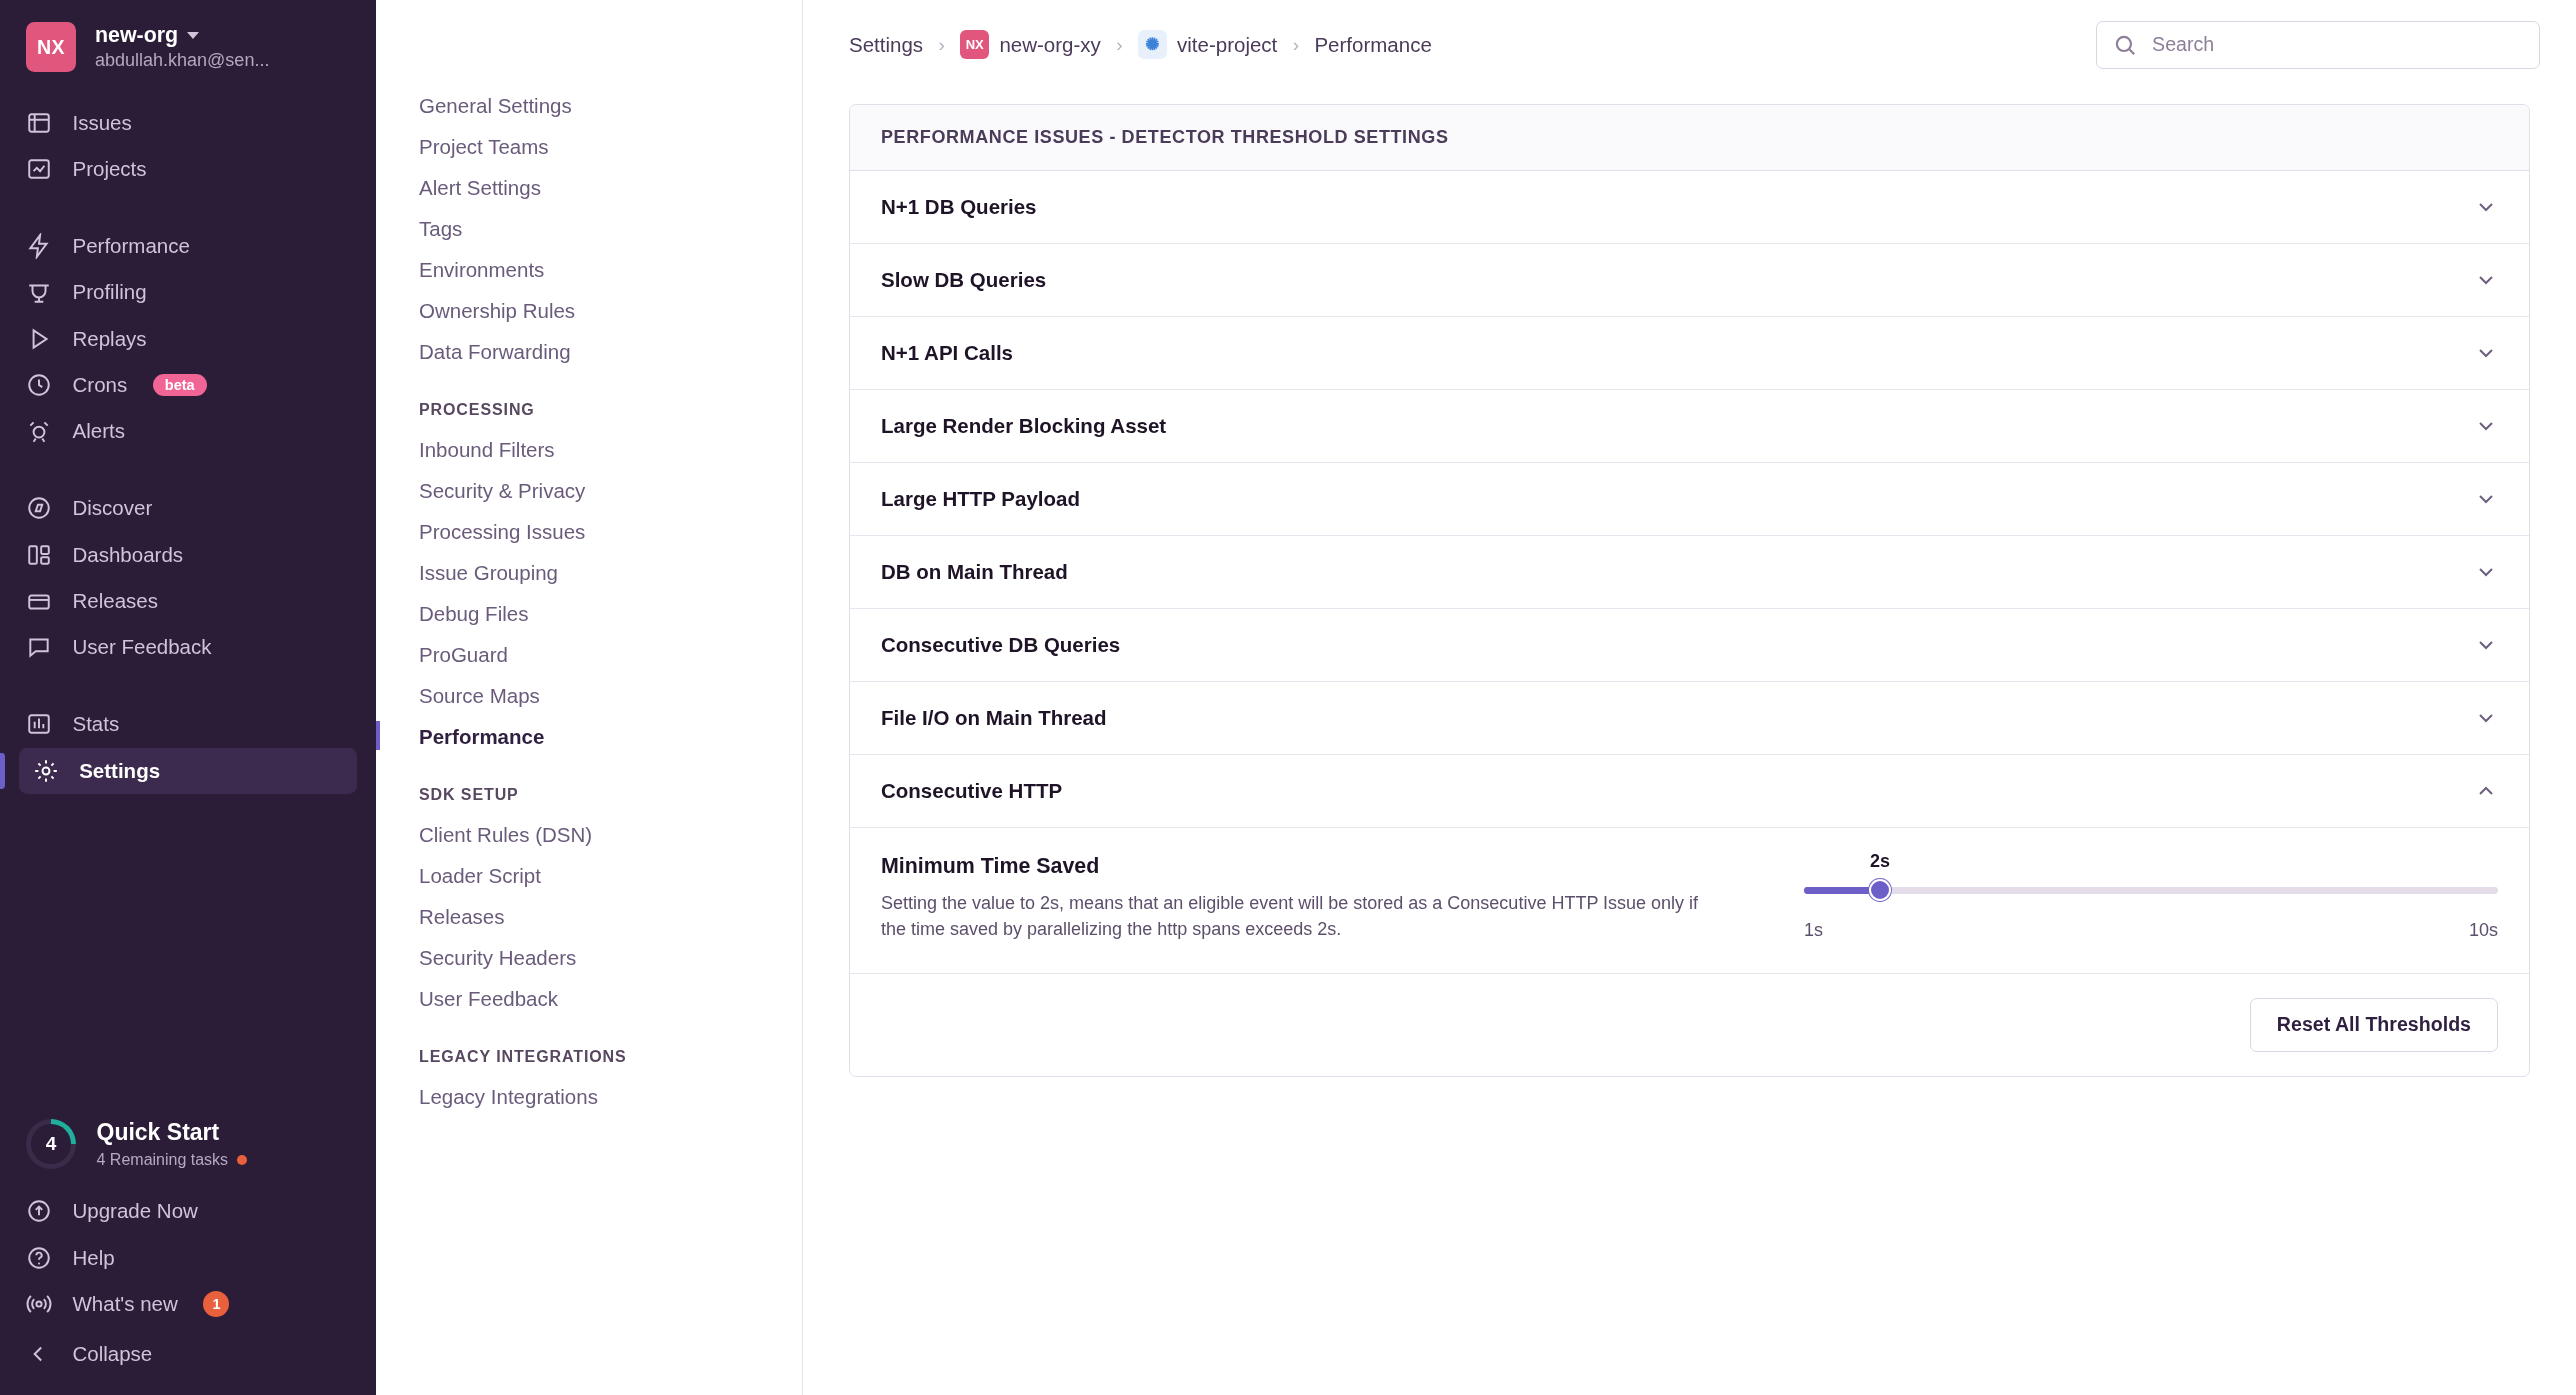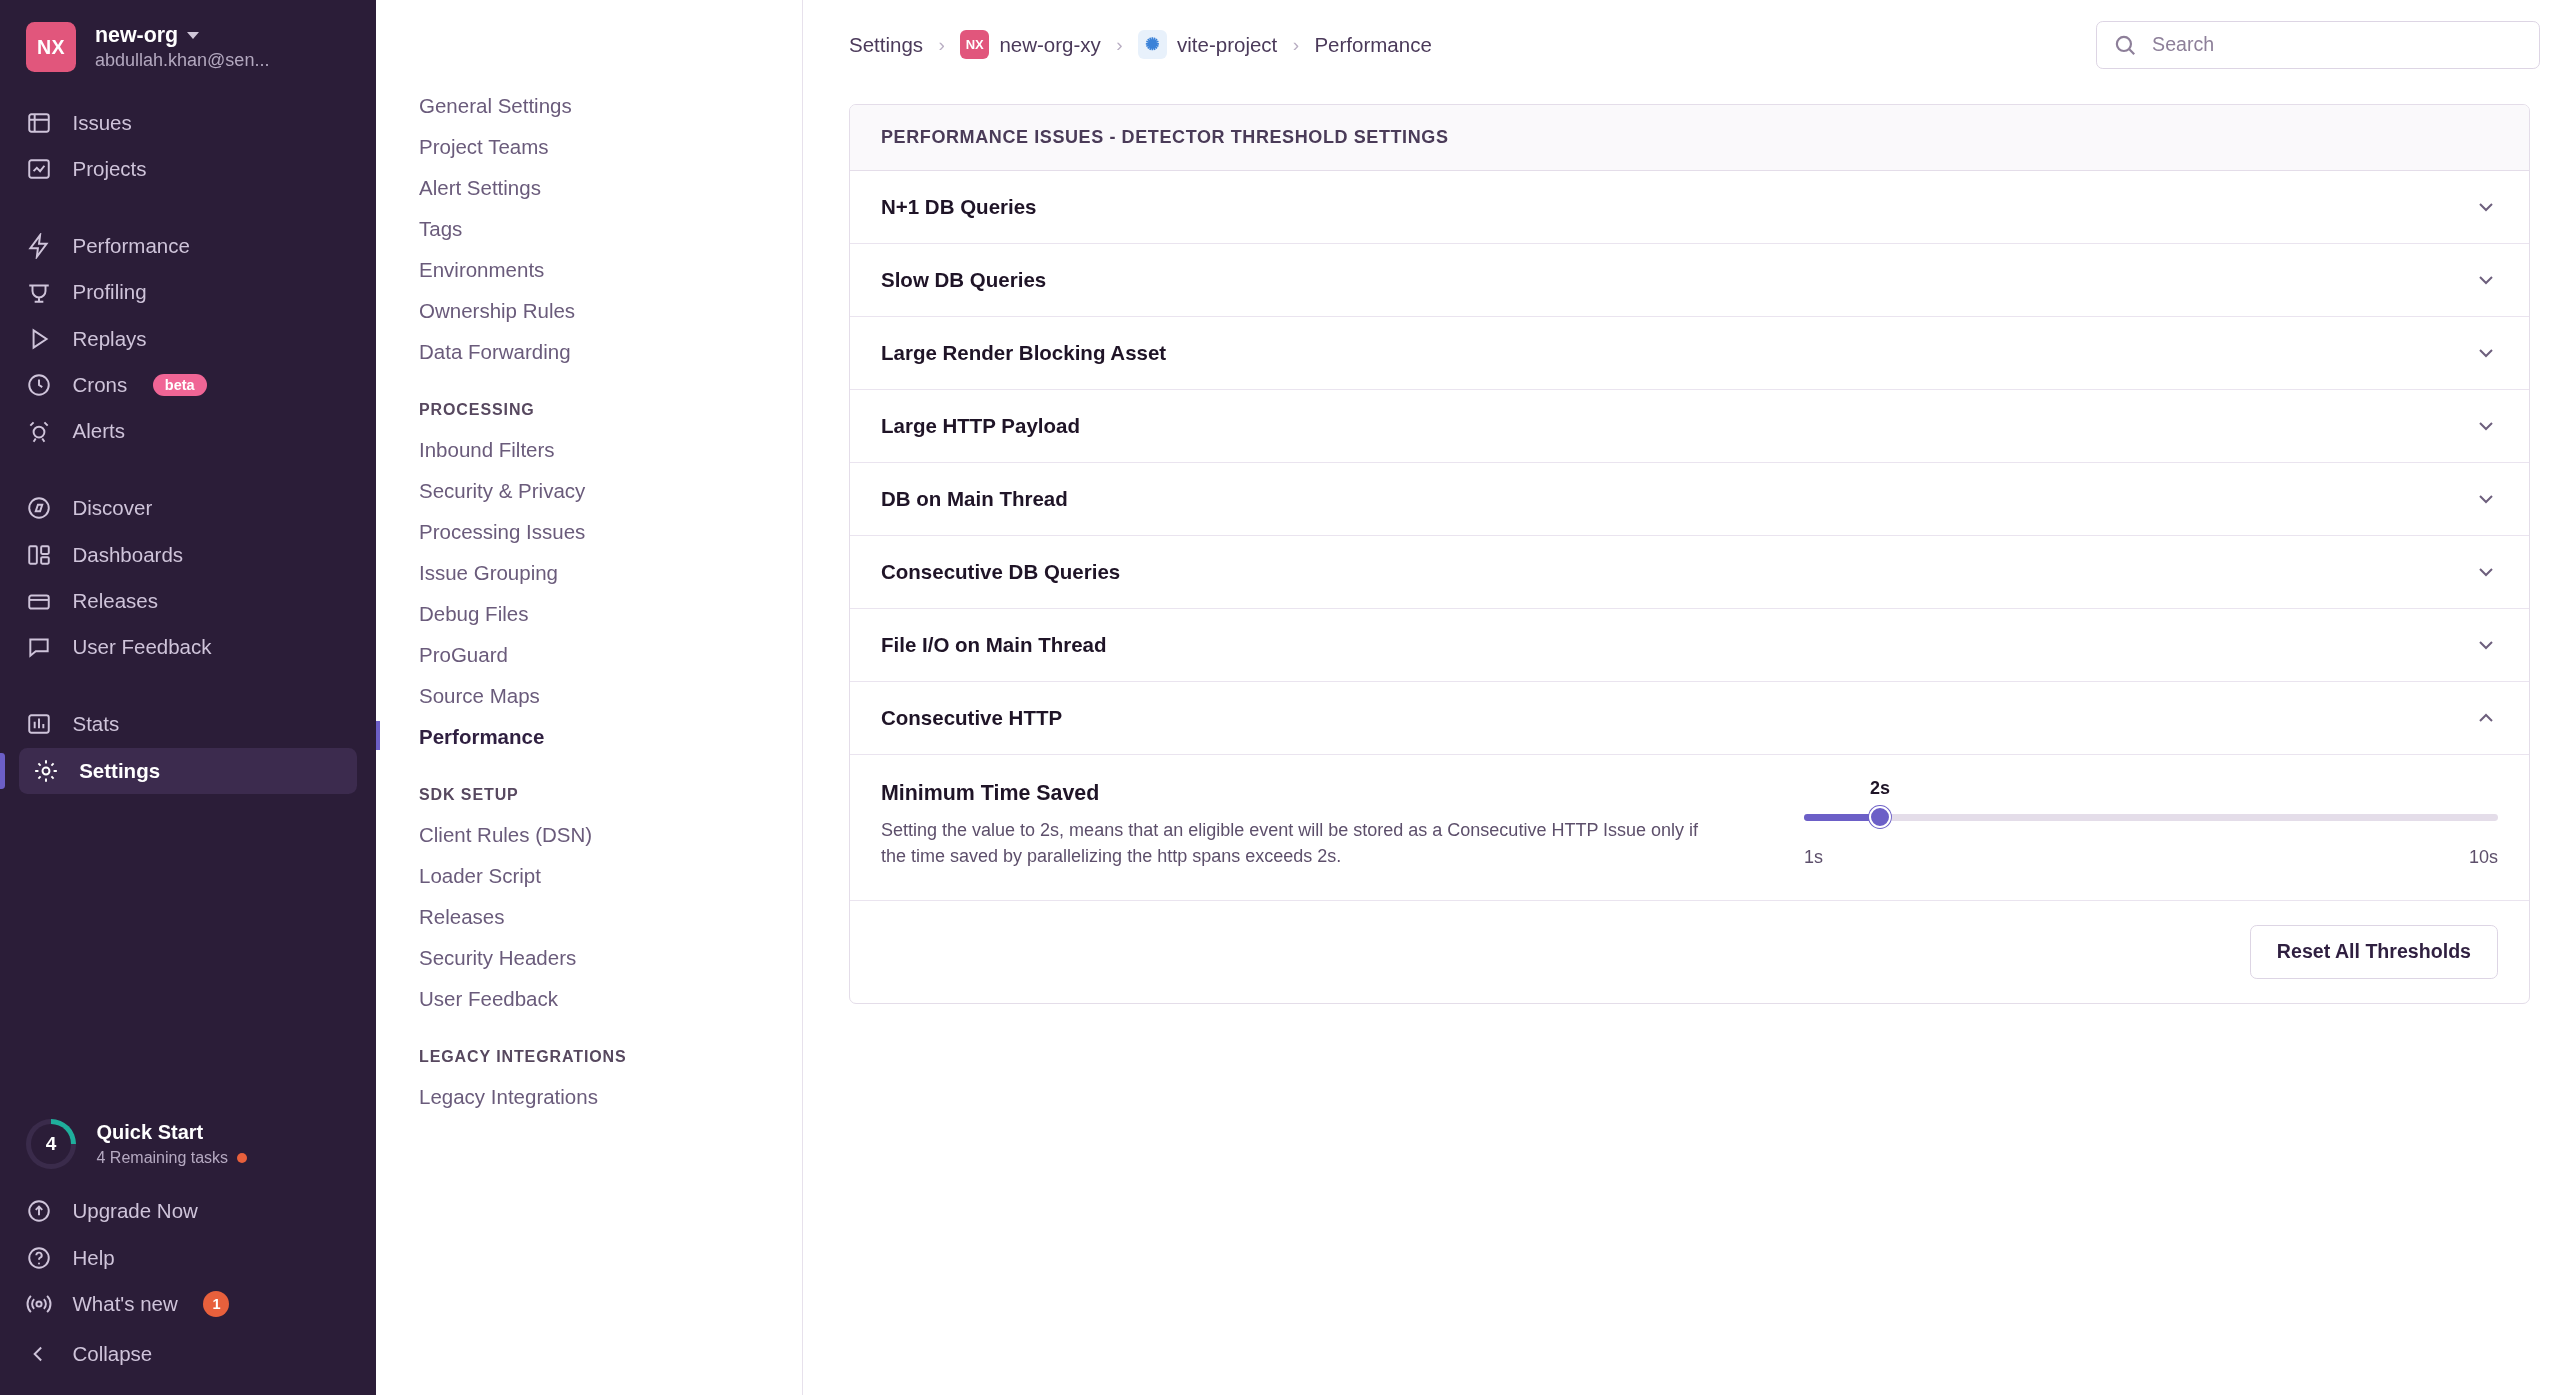--- a/index.html
+++ b/index.html
@@ -126,21 +126,21 @@
     content: "";
     position: absolute; inset: 5.1px;
     border-radius: 50%;
     background: #2b1d38;
   }
   .qs-num {
     position: relative; z-index: 2;
     color: #fff; font-size: 19px; font-weight: bold;
   }
   .qs-text { display: flex; flex-direction: column; gap: 4.3px; }
-  .qs-title { color: #fff; font-size: 20px; font-weight: bold; }
+  .qs-title { color: #fff; font-size: 23px; font-weight: bold; }
   .qs-sub { color: #b5a9c1; font-size: 16px; display: flex; align-items: center; gap: 8.5px;}
   .dot-red { width: 10.2px; height: 10.2px; border-radius: 50%; background: #e8603c; display: inline-block; }
 
   .collapse-row {
     display: flex; align-items: center; gap: 20.5px;
     padding: 13.7px 26px;
     font-size: 20.5px;
     color: #cfc4da;
     cursor: pointer;
   }
@@ -612,20 +612,28 @@
       <div class="detector-row">
         <span>N+1 DB Queries</span>
         <span class="chev">
             <svg viewBox="0 0 24 24" fill="none" stroke="#6d5f7d" stroke-width="2">
               <path d="M6 9l6 6 6-6"></path>
             </svg>
           </span>
       </div>
       <div class="detector-row">
         <span>Slow DB Queries</span>
+        <span class="chev">
+            <svg viewBox="0 0 24 24" fill="none" stroke="#6d5f7d" stroke-width="2">
+              <path d="M6 9l6 6 6-6"></path>
+            </svg>
+          </span>
+      </div>
+      <div class="detector-row">
+        <span>N+1 API Calls</span>
         <span class="chev">
             <svg viewBox="0 0 24 24" fill="none" stroke="#6d5f7d" stroke-width="2">
               <path d="M6 9l6 6 6-6"></path>
             </svg>
           </span>
       </div>
       <div class="detector-row">
         <span>Large Render Blocking Asset</span>
         <span class="chev">
             <svg viewBox="0 0 24 24" fill="none" stroke="#6d5f7d" stroke-width="2">

